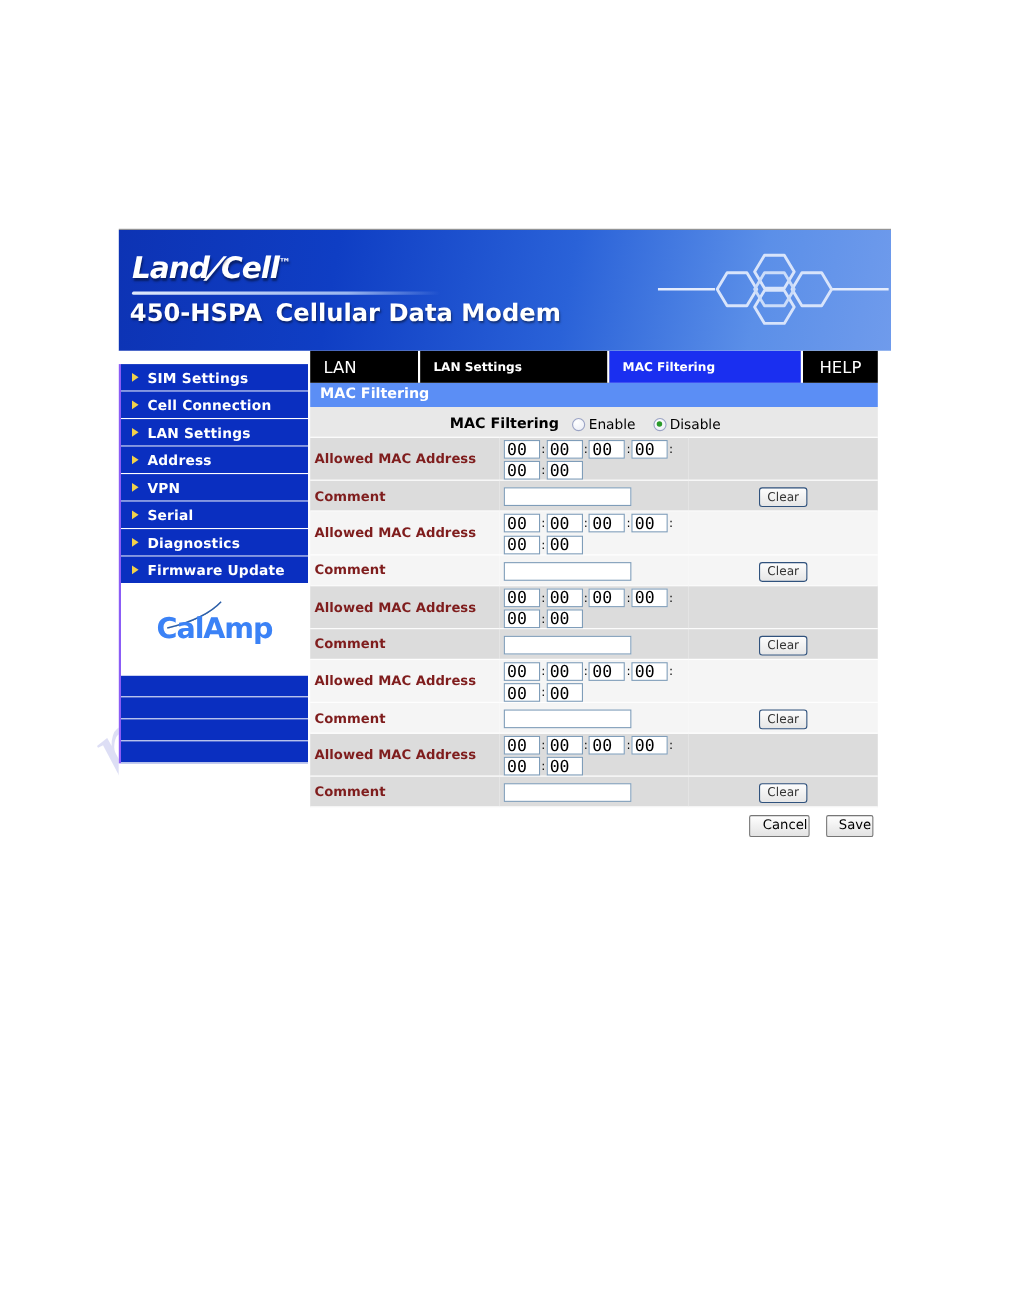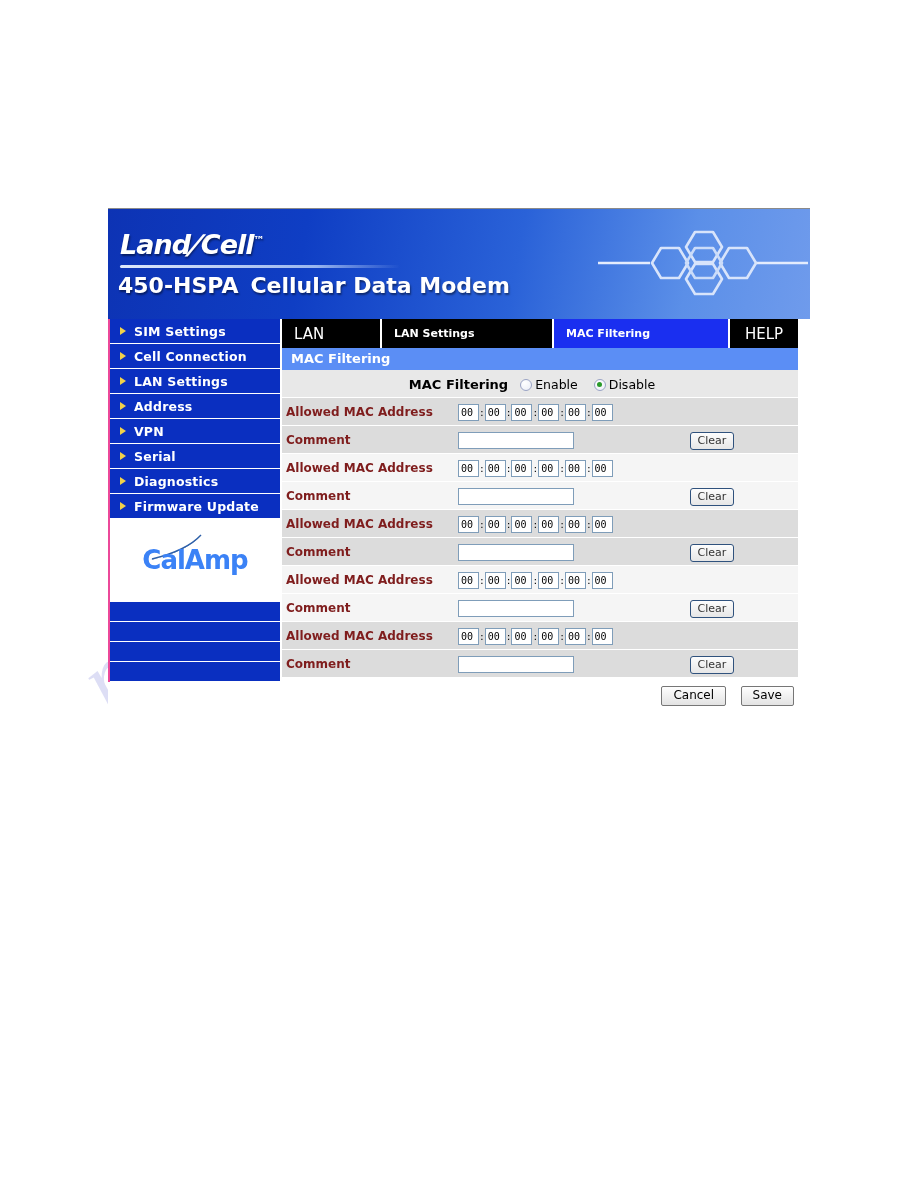--- a/index.html
+++ b/index.html
@@ -123,23 +123,23 @@
     top: 0;
     width: 172px;
     height: 438px;
     background: #ffffff;
   }
 
   
   #sidebar {
     position: absolute;
     left: 0;
-    top: 0;
+    top: 12px;
     width: 172px;
-    border-left: 2px solid #ec4899;
+    border-left: 2px solid #8b5cf6;
     box-sizing: border-box;
   }
   .nav-item {
     position: relative;
     height: 25px;
     line-height: 25px;
     background: #0a2fc0;
     border-bottom: 1px solid #ffffff;
     color: #ffffff;
     font-family: "DejaVu Sans", sans-serif;
@@ -328,24 +328,24 @@
     position: absolute;
     left: 50%; top: 50%;
     width: 5px; height: 5px;
     margin: -2.5px 0 0 -2.5px;
     border-radius: 50%;
     background: #2a9a2a;
   }
 
   
   .octet {
-    width: 21px;
+    width: 33px;
     height: 17px;
     font-family: "DejaVu Sans Mono", monospace;
-    font-size: 10px;
+    font-size: 15px;
     border: 1px solid #7f9db9;
     background: #ffffff;
     box-sizing: border-box;
     padding: 0 2px;
     vertical-align: middle;
     color: #000;
   }
   .colon {
     font-size: 11px;
     padding: 0 1px;
@@ -378,21 +378,21 @@
   }
   #action-bar {
     margin-left: 2px;
     margin-right: 12px;
     padding: 7px 4px 0 0;
     text-align: right;
     background: #ffffff;
   }
   #action-bar .btn {
     font-size: 12px;
-    padding: 2px 11px 3px 11px;
+    padding: 2px 1px 3px 11px;
     border: 1px solid #767676;
     border-radius: 2px;
     margin-left: 10px;
     background: linear-gradient(#fefefe, #e3e3e3);
     color: #000;
     text-align: center;
   }
 </style>
 </head>
 <body>

